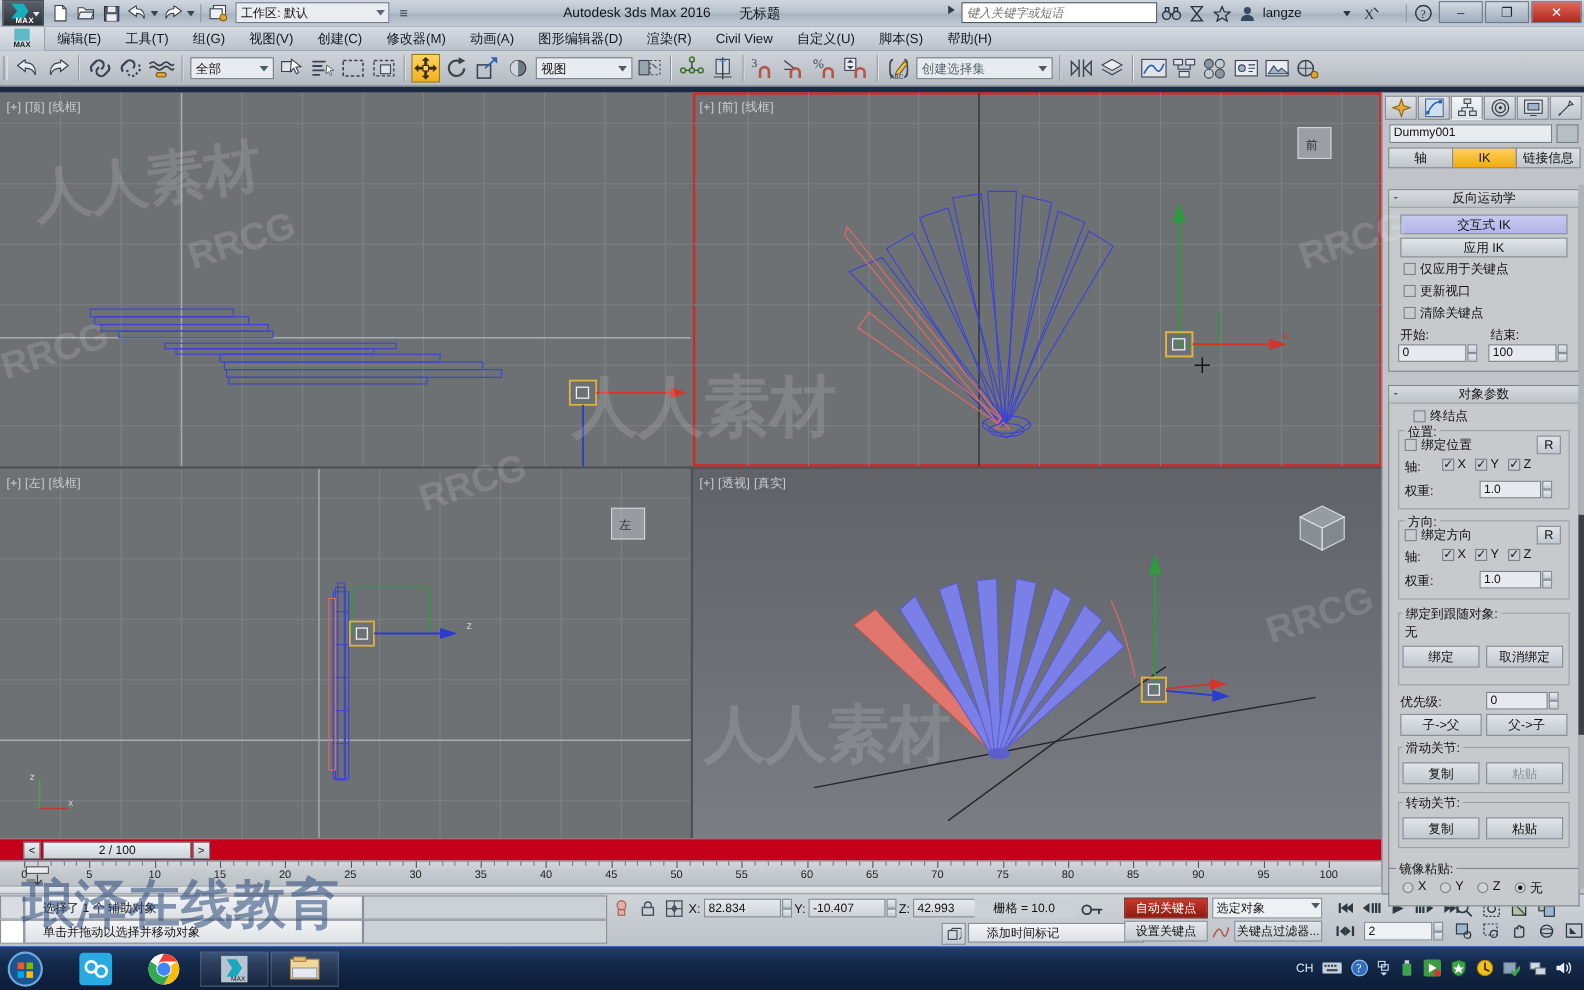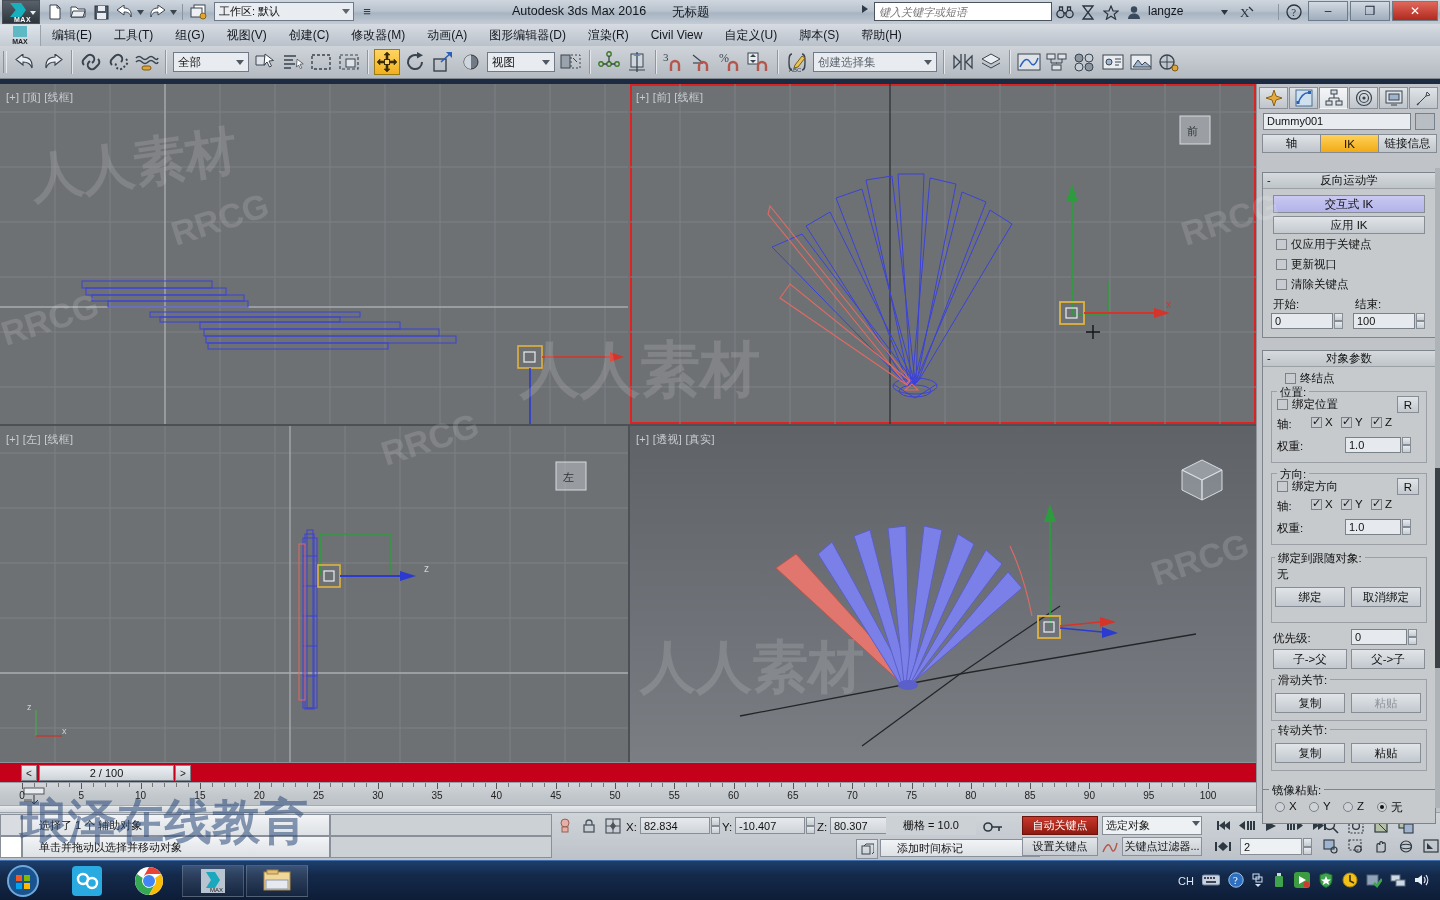--- a/index.html
+++ b/index.html
@@ -376,21 +376,21 @@
           <polygon points="20,1 20,7 14,1" fill="#2b5fb8"></polygon>
         </svg>
     </div>
     <div class="tbtn">
       <svg width="22" height="22" viewBox="0 0 22 22">
           <circle cx="11" cy="11" r="7" fill="#6f7a86" stroke="#333"></circle>
           <path d="M11 4a7 7 0 0 0 0 14" fill="#cfd6de"></path>
         </svg>
     </div>
 
-    <div class="tcombo" style="width:68px;">
+    <div class="tcombo" style="width:88px;">
       <span>视图</span>
       <div class="car"></div>
     </div>
 
     <div class="tbtn">
       <svg width="24" height="20" viewBox="0 0 24 20">
           <rect x="2" y="3" width="9" height="13" fill="#9aa3ac" stroke="#3a444f"></rect>
           <rect x="12" y="3" width="9" height="13" fill="none" stroke="#3a444f" stroke-dasharray="2 2"></rect>
           <path d="M14 6l4 4" stroke="#3a444f"></path>
         </svg>
@@ -943,21 +943,21 @@
         <i></i>
         <i></i>
       </div>
     <div class="lbl" style="left:722px;top:8px;">Y:</div>
     <div class="sfield" style="left:735px;top:4px;width:70px;height:17px;">-10.407</div>
     <div class="spin" style="left:806px;top:4px;height:17px;">
         <i></i>
         <i></i>
       </div>
     <div class="lbl" style="left:817px;top:8px;">Z:</div>
-    <div class="sfield" style="left:830px;top:4px;width:70px;height:17px;">80.307</div>
+    <div class="sfield" style="left:830px;top:4px;width:70px;height:17px;">42.993</div>
     <div class="spin" style="left:901px;top:4px;height:17px;">
         <i></i>
         <i></i>
       </div>
     <div class="stx" style="left:886px;top:3px;width:90px;height:19px;background:#ccd1d6;border:0;justify-content:center;padding-left:0;">栅格 = 10.0</div>
 
     <div style="position:absolute;left:856px;top:26px;width:20px;height:18px;border:1px solid #8a9099;background:linear-gradient(to bottom,#e3e7eb,#c6ccd2);display:flex;align-items:center;justify-content:center;">
       <svg width="13" height="13">
           <rect x="1" y="3" width="8" height="8" fill="none" stroke="#3a444f"></rect>
           <path d="M3 3l2-2h8v8l-2 2" fill="none" stroke="#3a444f"></path>

